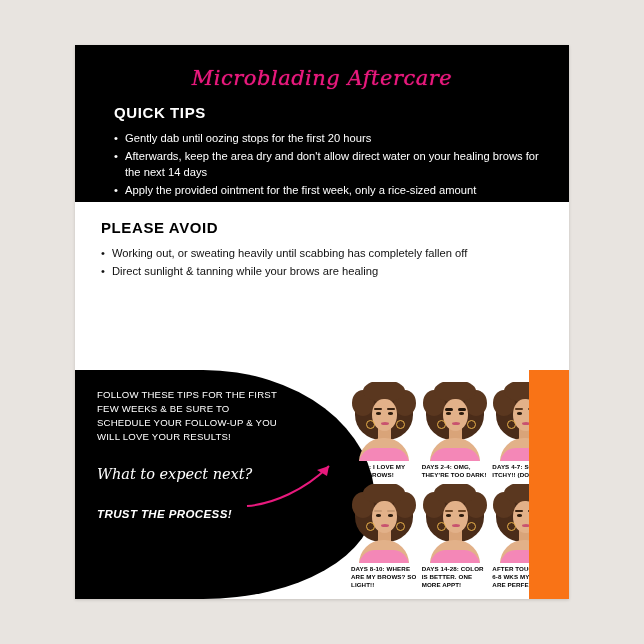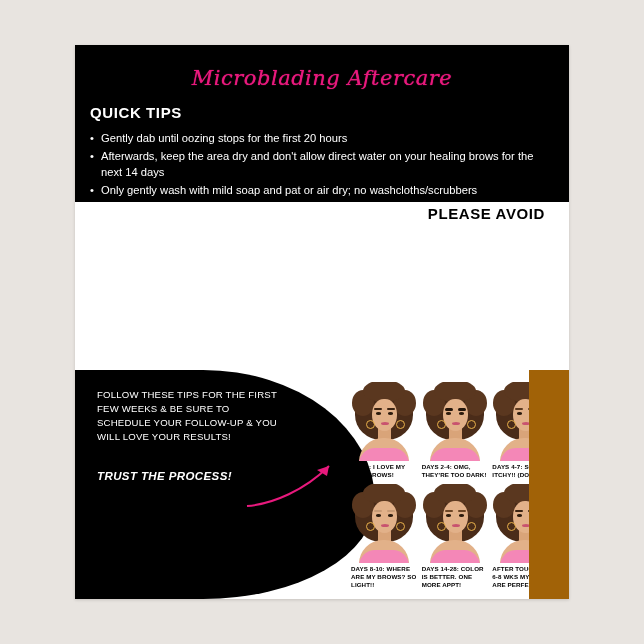--- a/index.html
+++ b/index.html
@@ -12,21 +12,21 @@
     background: #e8e4e0;
     font-family: "Liberation Sans", sans-serif;
     overflow: hidden;
   }
   #card {
     position: absolute;
     left: 75px;
     top: 45px;
     width: 494px;
     height: 554px;
-    background: #a16207;
+    background: #f97316;
     overflow: hidden;
     box-shadow: 0 1px 3px rgba(0,0,0,0.15);
   }
 
   
   #top-panel {
     position: absolute;
     left: 0; top: 0;
     width: 494px;
     height: 157px;
@@ -43,21 +43,21 @@
     padding-top: 21px;
     text-shadow: 0 0 1px #e8197d;
   }
   .section-head {
     font-weight: bold;
     font-size: 15px;
     letter-spacing: 0.6px;
     margin: 0 0 9px 0;
   }
   #quick-tips-wrap {
-    padding: 14px 24px 0 15px;
+    padding: 14px 24px 0 39px;
   }
   .bullets {
     list-style: none;
     margin: 0;
     padding: 0;
     font-size: 11.2px;
     line-height: 16.5px;
   }
   .bullets li {
     position: relative;
@@ -74,22 +74,21 @@
   
   #mid-panel {
     position: absolute;
     left: 0; top: 157px;
     width: 494px;
     height: 168px;
     background: #ffffff;
     color: #111111;
   }
   #avoid-wrap {
-    padding: 3px 24px 0 26px;
-    text-align: right;
+    padding: 17px 24px 0 26px;
   }
   #mid-panel .section-head { color: #000; }
 
   
   #bottom-panel {
     position: absolute;
     left: 0; top: 325px;
     width: 454px;
     height: 229px;
     background: #ffffff;
@@ -263,39 +262,41 @@
 
 <div id="card">
 
   <div id="top-panel">
     <div id="title">Microblading Aftercare</div>
     <div id="quick-tips-wrap">
       <div class="section-head">QUICK TIPS</div>
       <ul class="bullets">
         <li>Gently dab until oozing stops for the first 20 hours</li>
         <li>Afterwards, keep the area dry and don't allow direct water on your healing brows for the next 14 days</li>
-        <li>Only gently wash with mild soap and pat or air dry; no washcloths/scrubbers</li>
         <li>Apply the provided ointment for the first week, only a rice-sized amount</li>
       </ul>
     </div>
   </div>
 
   <div id="mid-panel">
     <div id="avoid-wrap">
       <div class="section-head">PLEASE AVOID</div>
       <ul class="bullets">
+        <li>Working out, or sweating heavily until scabbing has completely fallen off</li>
+        <li>Direct sunlight &amp; tanning while your brows are healing</li>
       </ul>
     </div>
   </div>
 
   <div id="bottom-panel">
     <div id="black-left"></div>
 
     <div id="left-text">
       <div class="lt-block">FOLLOW THESE TIPS FOR THE FIRST FEW WEEKS &amp; BE SURE TO SCHEDULE YOUR FOLLOW-UP &amp; YOU WILL LOVE YOUR RESULTS!</div>
+      <div id="expect-script">What to expect next?</div>
       <div id="trust-head">TRUST THE PROCESS!</div>
     </div>
 
     <svg id="arrow" viewBox="0 0 110 60">
       <path d="M4 52 C 30 50, 62 36, 86 12" stroke="#e8197d" stroke-width="2" fill="none"></path>
       <path d="M86 12 L 74 16 L 84 22 Z" fill="#e8197d"></path>
     </svg>
 
     <div id="grid">
 

